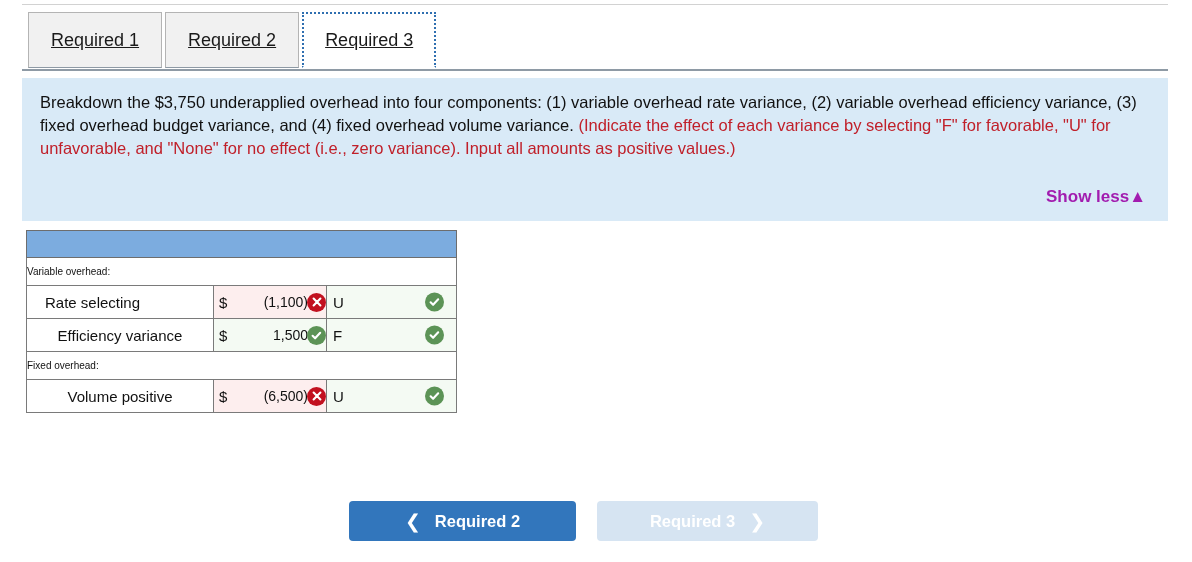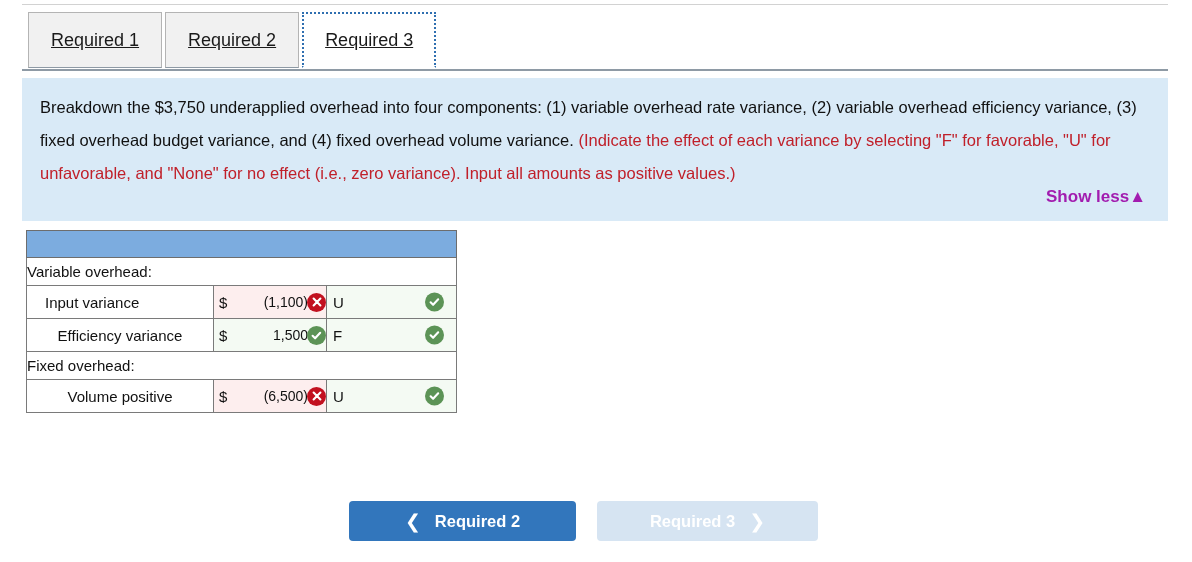--- a/index.html
+++ b/index.html
@@ -74,21 +74,21 @@
     left: 22px;
     top: 78px;
     width: 1146px;
     height: 143px;
     box-sizing: border-box;
     background: #d9eaf7;
     padding: 13px 20px 0 18px;
   }
   .instr-text {
     font-size: 16.5px;
-    line-height: 33px;
+    line-height: 23px;
     color: #111111;
     margin: 0;
   }
   .instr-text .red {
     color: #c0202a;
   }
   .show-less {
     position: absolute;
     right: 22px;
     bottom: 14px;
@@ -123,21 +123,21 @@
     height: 26px;
     border-color: #6d6d6d;
   }
 
   .section-row td {
     background: #ffffff;
     height: 27px;
   }
   .section-label {
     padding: 0 0 0 6px;
-    font-size: 15px;
+    font-size: 10px;
   }
 
   .lbl-cell {
     background: #ffffff;
     padding: 3px 4px 3px 6px;
     text-align: center;
     line-height: 19px;
     font-size: 15px;
   }
   .lbl-cell.single {
@@ -281,21 +281,21 @@
   <tbody>
     <tr class="hdr-row">
       <td colspan="3"></td>
     </tr>
 
     <tr class="section-row">
       <td class="section-label" colspan="3">Variable overhead:</td>
     </tr>
 
     <tr>
-      <td class="lbl-cell single">Input variance</td>
+      <td class="lbl-cell single">Rate selecting</td>
       <td class="val-cell wrong">
         <div class="val-inner">
           <span class="val-currency">$</span>
           <span class="val-number">(1,100)</span>
           <span class="badge x badge-inline">
             <svg width="12" height="12" viewBox="0 0 12 12">
                 <path d="M2.6 2.6 L9.4 9.4 M9.4 2.6 L2.6 9.4" stroke="#fff" stroke-width="2.1" stroke-linecap="round"></path>
               </svg>
           </span>
         </div>

